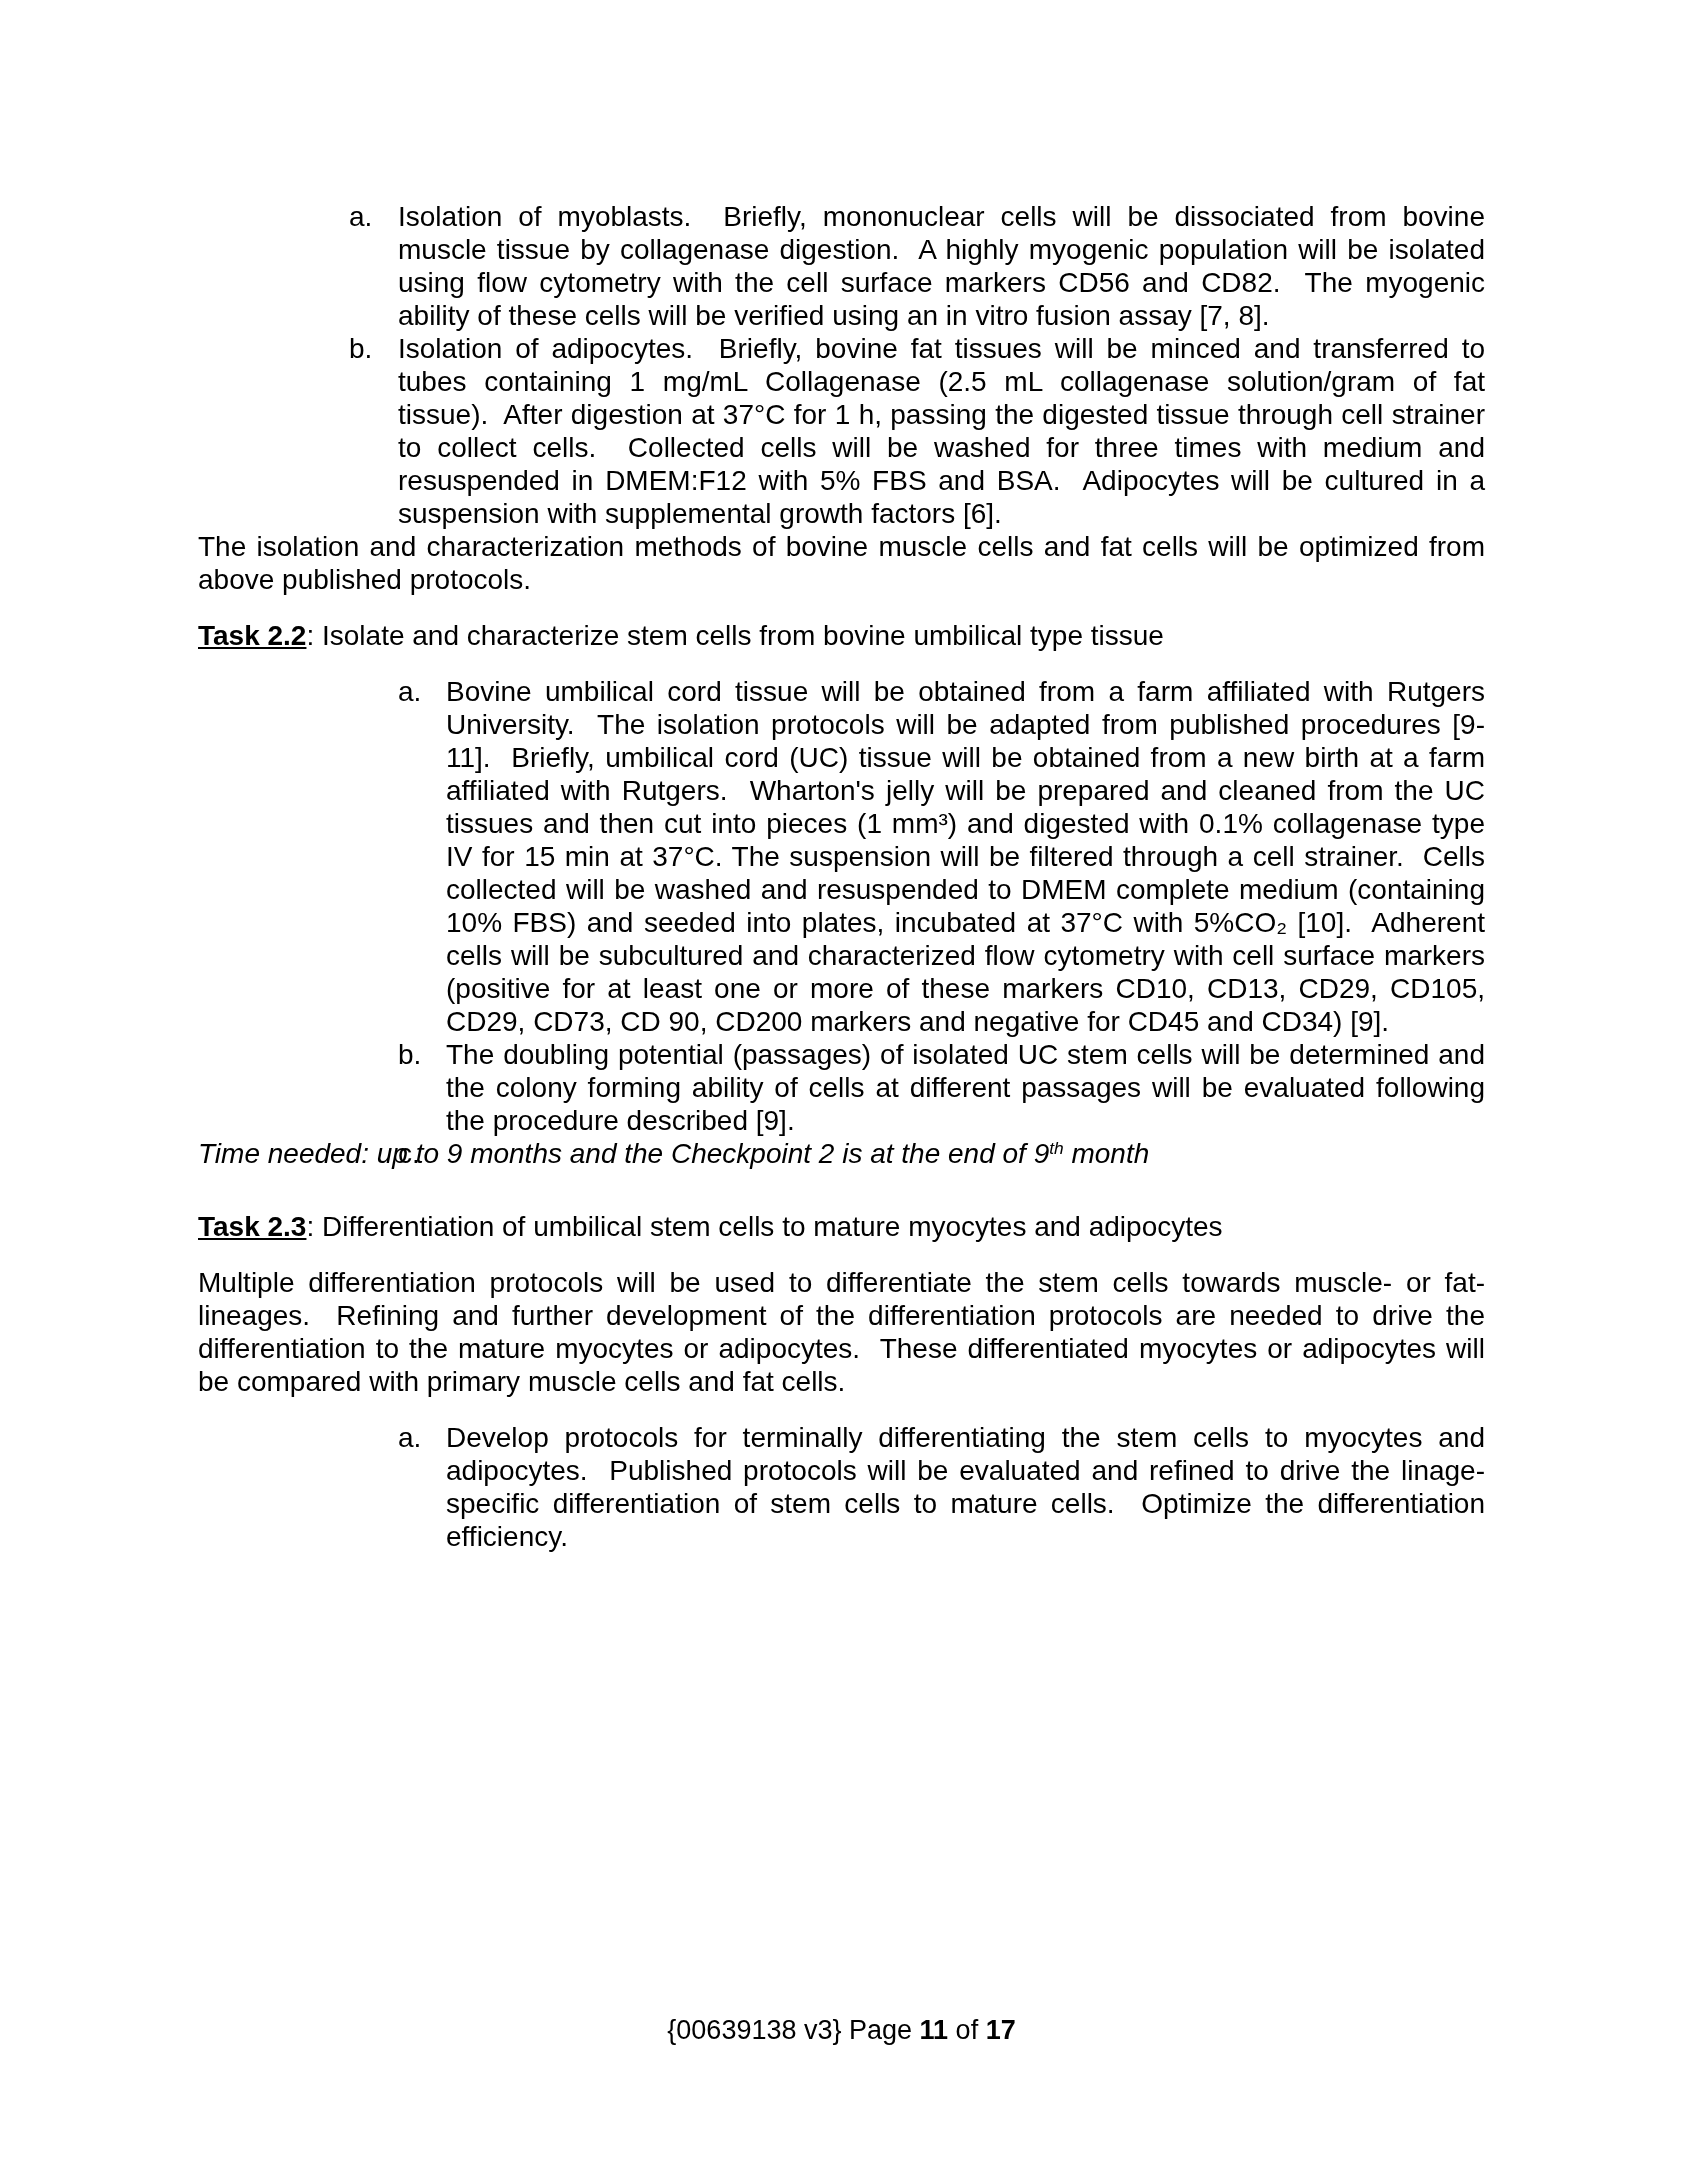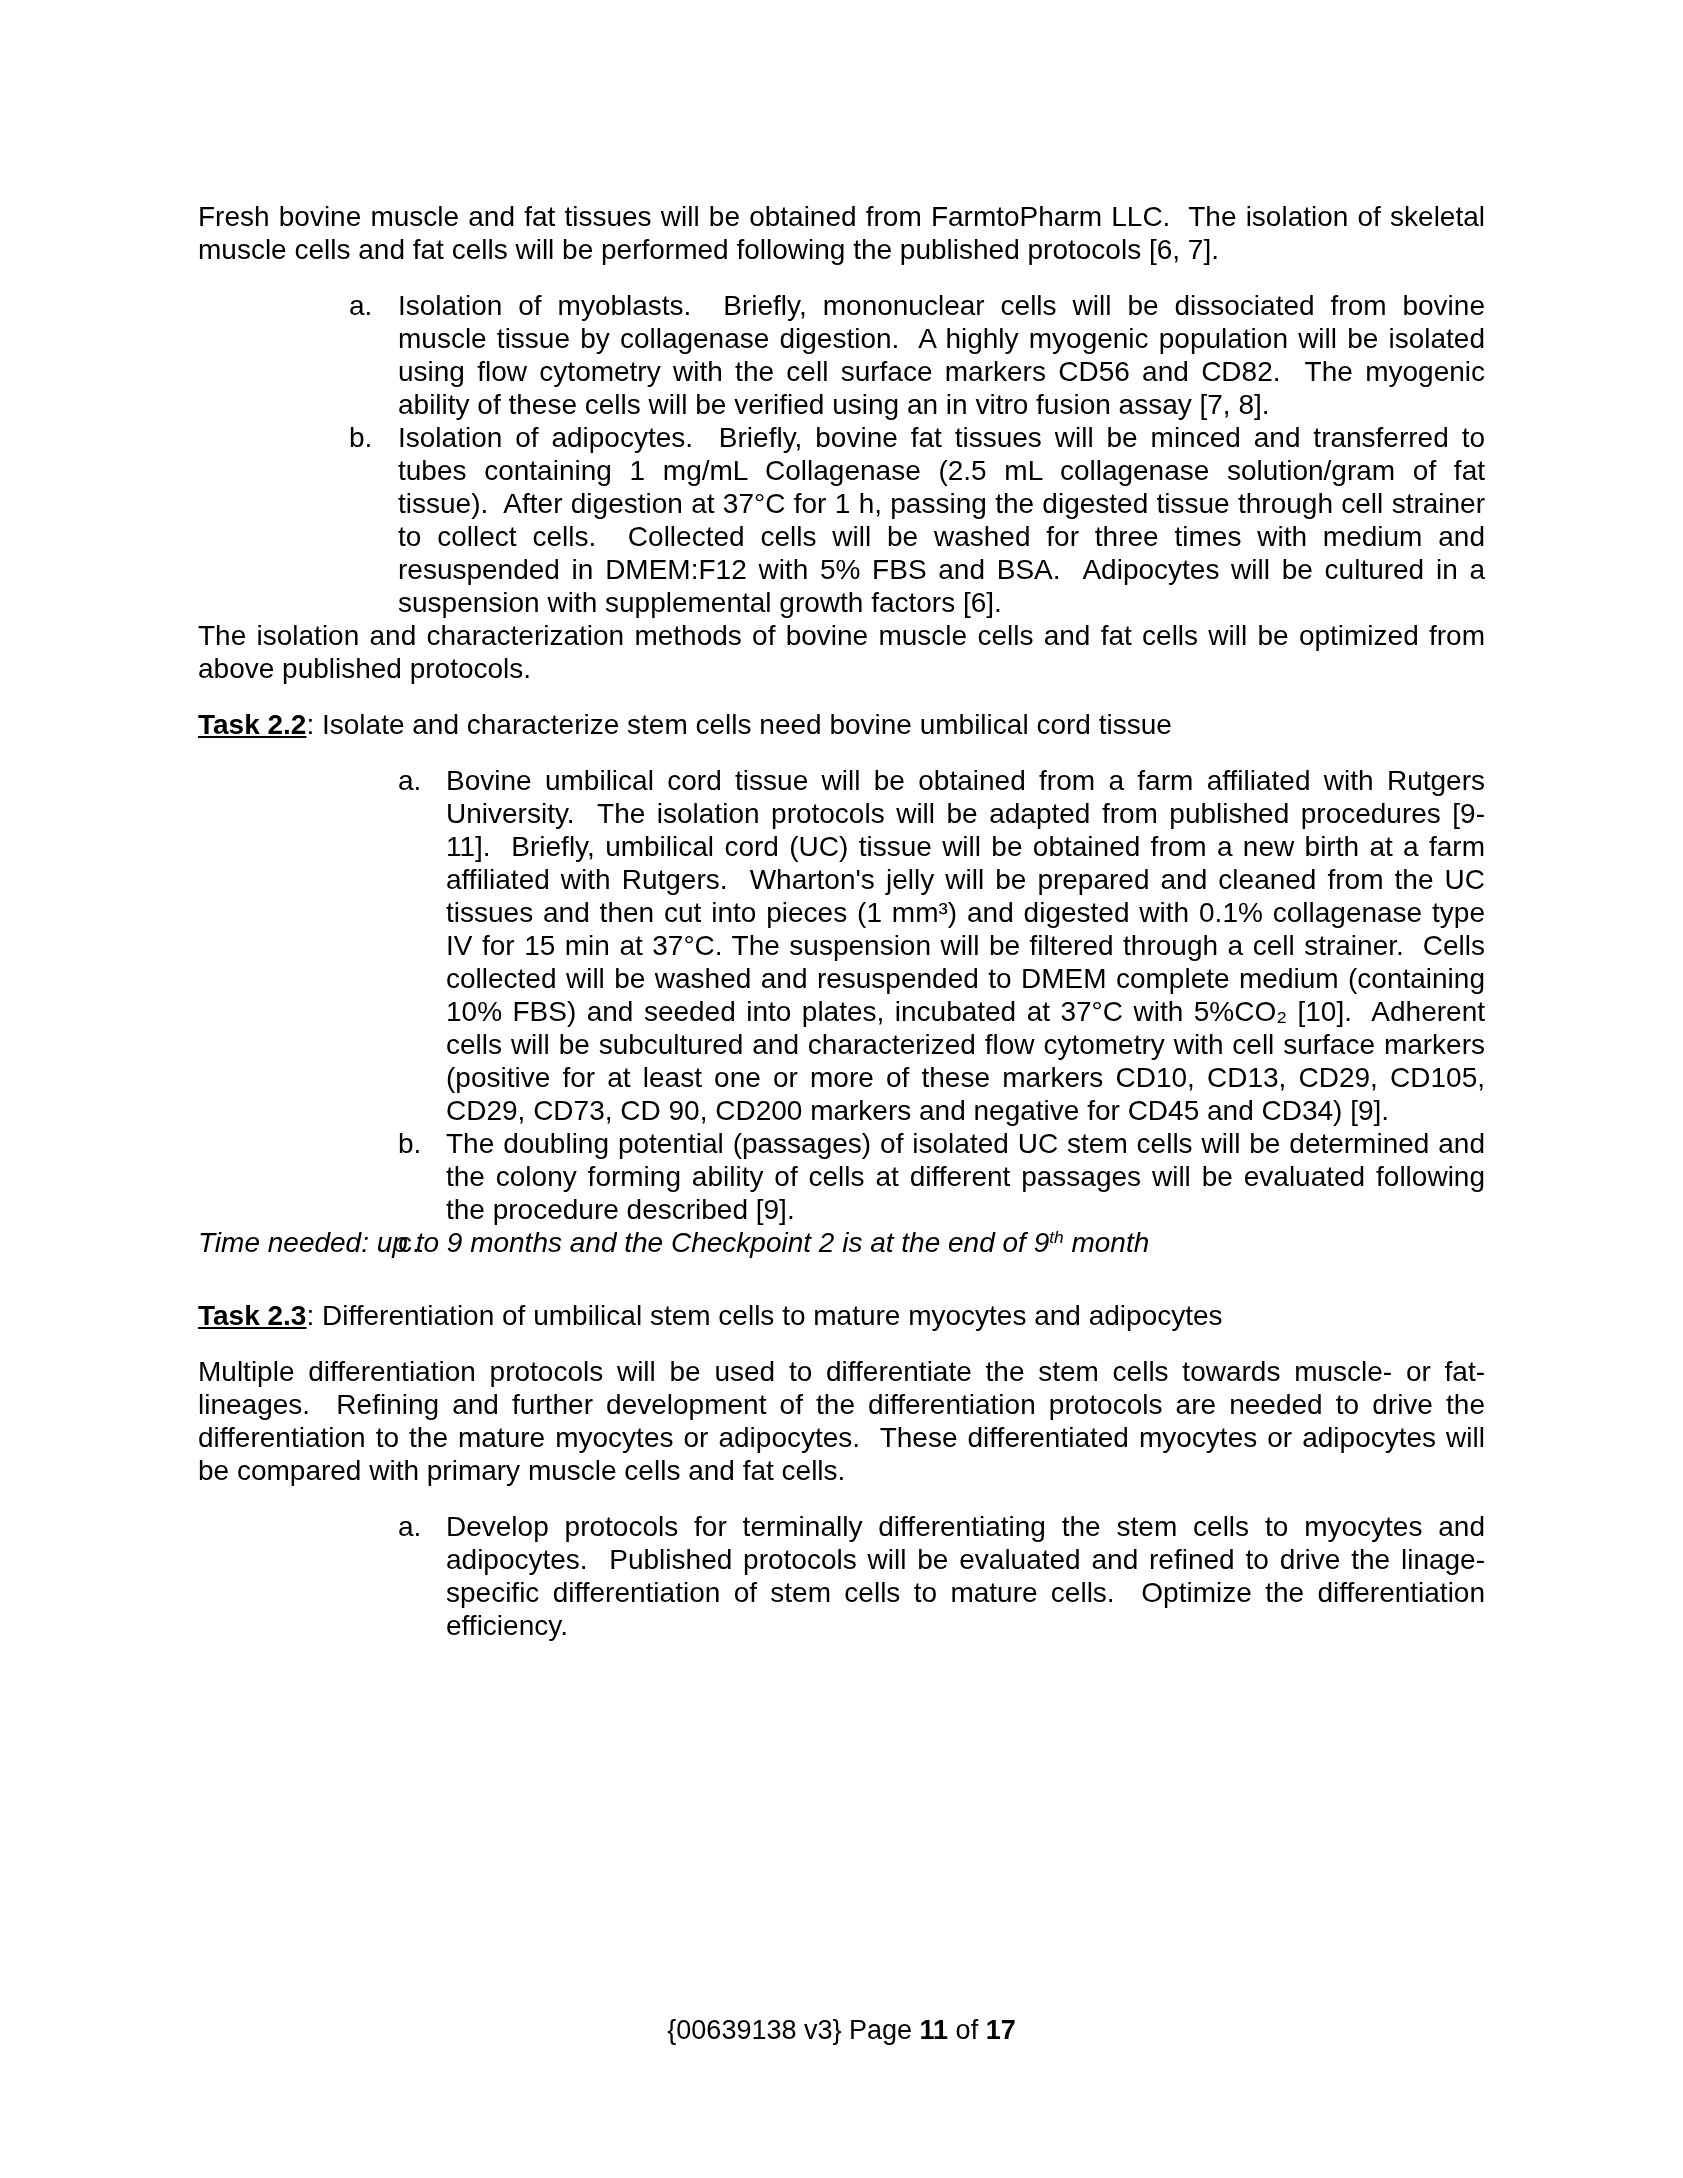--- a/index.html
+++ b/index.html
@@ -61,37 +61,36 @@
     text-align: center;
   }
   .footer .b { font-weight: bold; }
 </style>
 </head>
 <body>
 
 <div class="page">
   <div class="content">
 
-    <p class="gap-after">Fresh bovine muscle and fat tissues will be obtained from FarmtoPharm LLC.&nbsp; The isolation of skeletal muscle cells and fat cells will be performed following the published protocols [6, 7].</p>
 
     <div class="list list-1">
       <div class="li">
         <span class="marker">a.</span>
         <div class="litext">Isolation of myoblasts.&nbsp; Briefly, mononuclear cells will be dissociated from bovine muscle tissue by collagenase digestion.&nbsp; A highly myogenic population will be isolated using flow cytometry with the cell surface markers CD56 and CD82.&nbsp; The myogenic ability of these cells will be verified using an in vitro fusion assay [7, 8].</div>
       </div>
       <div class="li">
         <span class="marker">b.</span>
         <div class="litext">Isolation of adipocytes.&nbsp; Briefly, bovine fat tissues will be minced and transferred to tubes containing 1 mg/mL Collagenase (2.5 mL collagenase solution/gram of fat tissue).&nbsp; After digestion at 37°C for 1 h, passing the digested tissue through cell strainer to collect cells.&nbsp; Collected cells will be washed for three times with medium and resuspended in DMEM:F12 with 5% FBS and BSA.&nbsp; Adipocytes will be cultured in a suspension with supplemental growth factors [6].</div>
       </div>
     </div>
 
     <p class="gap-after">The isolation and characterization methods of bovine muscle cells and fat cells will be optimized from above published protocols.</p>
 
 
-    <p class="gap-after"><span class="ul">Task 2.2</span><span>: Isolate and characterize stem cells need bovine umbilical cord tissue</span></p>
+    <p class="gap-after"><span class="ul">Task 2.2</span><span>: Isolate and characterize stem cells from bovine umbilical type tissue</span></p>
 
     <div class="list list-2">
       <div class="li">
         <span class="marker">a.</span>
         <div class="litext">Bovine umbilical cord tissue will be obtained from a farm affiliated with Rutgers University.&nbsp; The isolation protocols will be adapted from published procedures [9-11].&nbsp; Briefly, umbilical cord (UC) tissue will be obtained from a new birth at a farm affiliated with Rutgers.&nbsp; Wharton's jelly will be prepared and cleaned from the UC tissues and then cut into pieces (1 mm³) and digested with 0.1% collagenase type IV for 15 min at 37°C. The suspension will be filtered through a cell strainer.&nbsp; Cells collected will be washed and resuspended to DMEM complete medium (containing 10% FBS) and seeded into plates, incubated at 37°C with 5%CO₂ [10].&nbsp; Adherent cells will be subcultured and characterized flow cytometry with cell surface markers (positive for at least one or more of these markers CD10, CD13, CD29, CD105, CD29, CD73, CD 90, CD200 markers and negative for CD45 and CD34) [9].</div>
       </div>
       <div class="li">
         <span class="marker">b.</span>
         <div class="litext">The doubling potential (passages) of isolated UC stem cells will be determined and the colony forming ability of cells at different passages will be evaluated following the procedure described [9].</div>
       </div>

